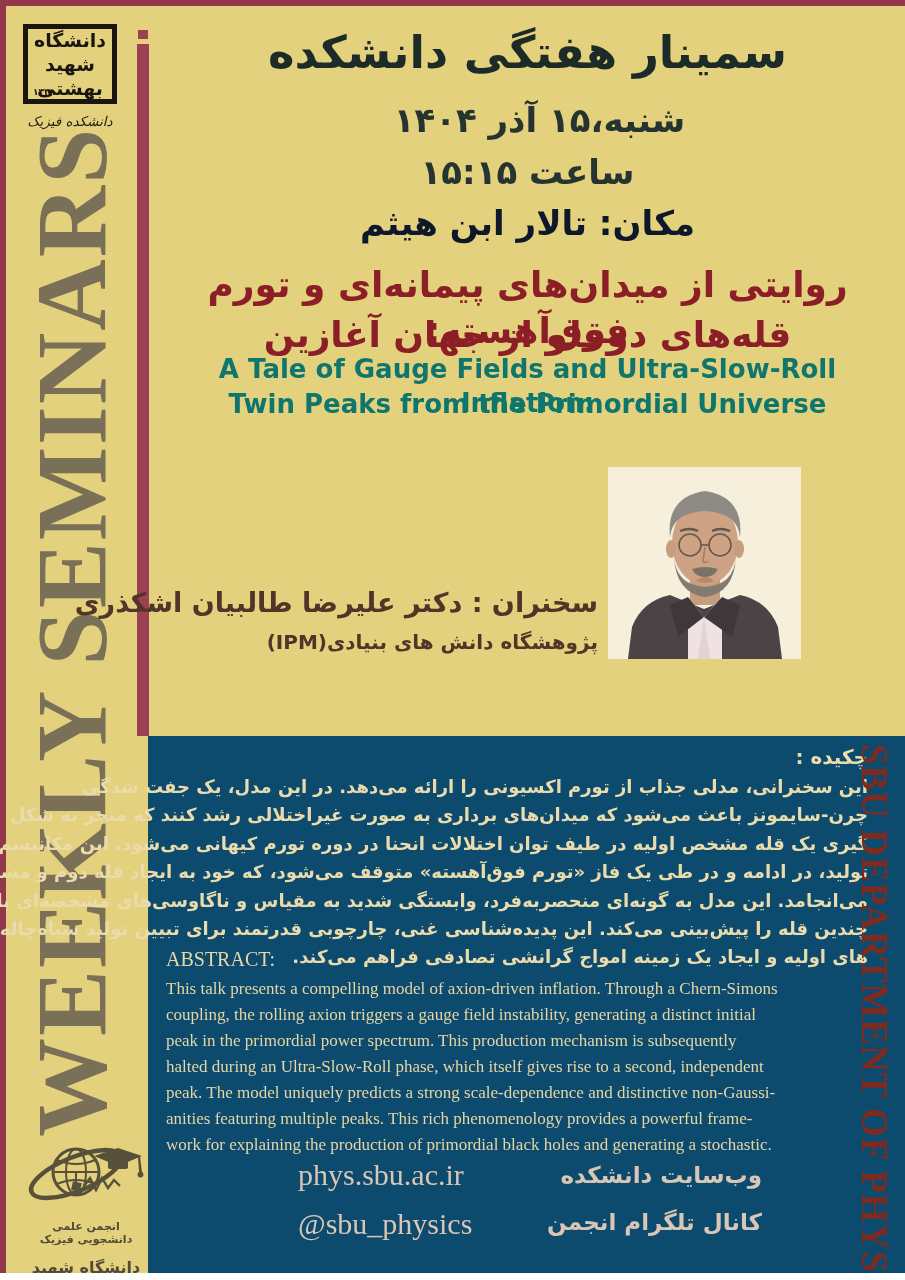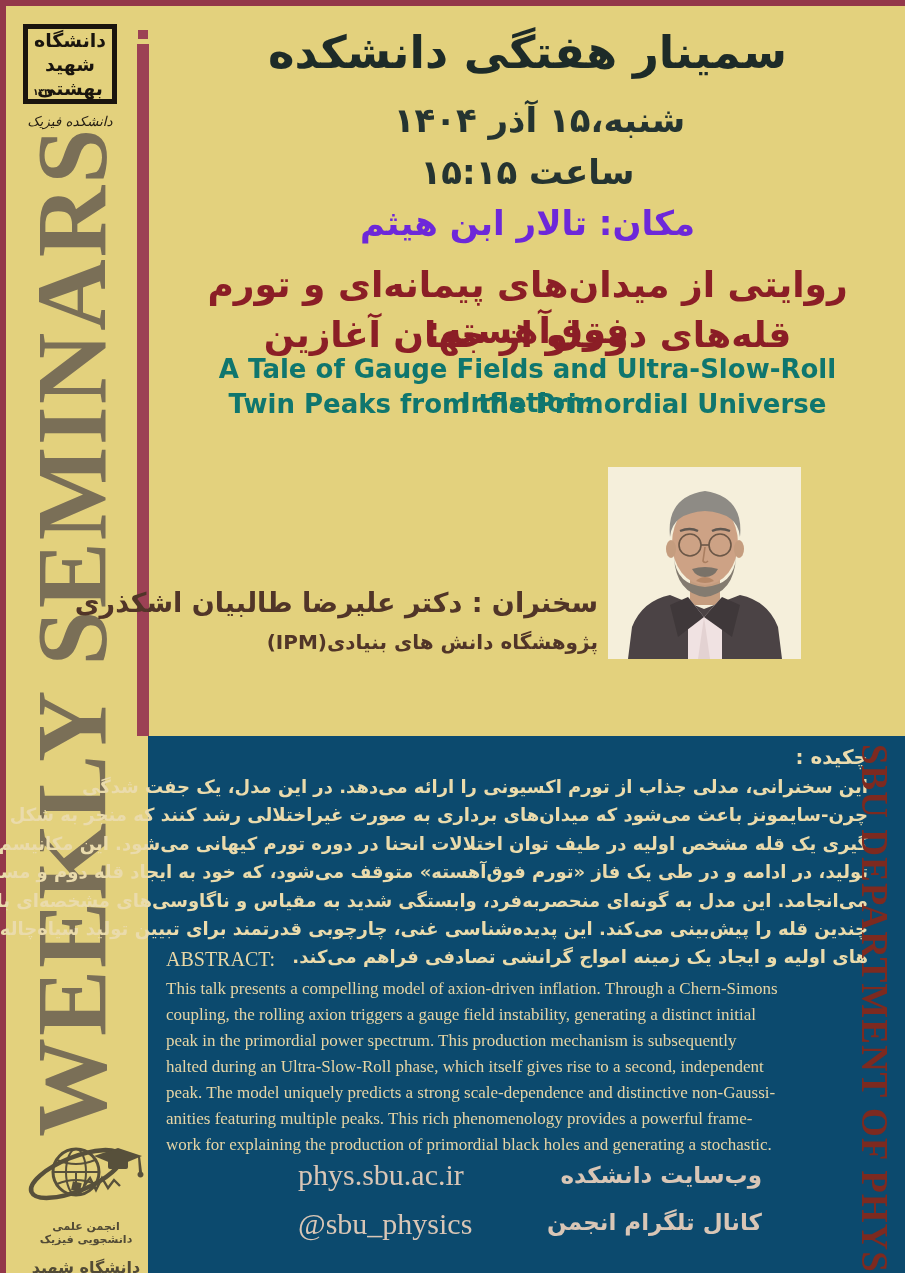--- a/index.html
+++ b/index.html
@@ -36,21 +36,21 @@
     font-family:"Liberation Serif", serif; font-weight:bold;
     font-size:99px; line-height:132px; letter-spacing:2px;
     color:#7a6f57; text-align:center; white-space:nowrap;
   }
 
   
   .hdr{ position:absolute; left:150px; width:755px; text-align:center; direction:rtl; }
   .hdr-title{ top:26px; font-size:45px; font-weight:bold; color:#1d2b28; }
   .hdr-date{ top:100px; font-size:34px; font-weight:bold; color:#253431;padding-left:24px; }
   .hdr-time{ top:152px; font-size:34px; font-weight:bold; color:#253431; }
-  .hdr-loc{ top:203px; font-size:34px; font-weight:bold; color:#6d28d9; }
+  .hdr-loc{ top:203px; font-size:34px; font-weight:bold; color:#0f172a; }
 
   
   .fa-title{ position:absolute; left:150px; width:755px; text-align:center; direction:rtl;
              font-size:36px; font-weight:bold; color:#8b1e26; line-height:46px;}
   .fa-title-1{ top:262px; } .fa-title-2{ top:312px; }
   .en-title{ position:absolute; left:150px; width:755px; text-align:center;
              font-size:26px; font-weight:bold; color:#0f766e; line-height:34px; }
   .en-title-1{ top:352px; } .en-title-2{ top:387px; }
 
   

